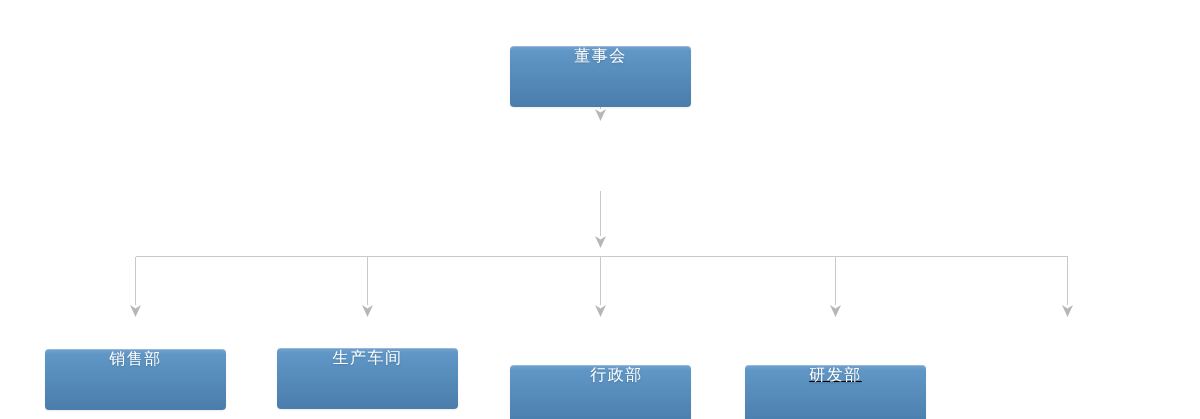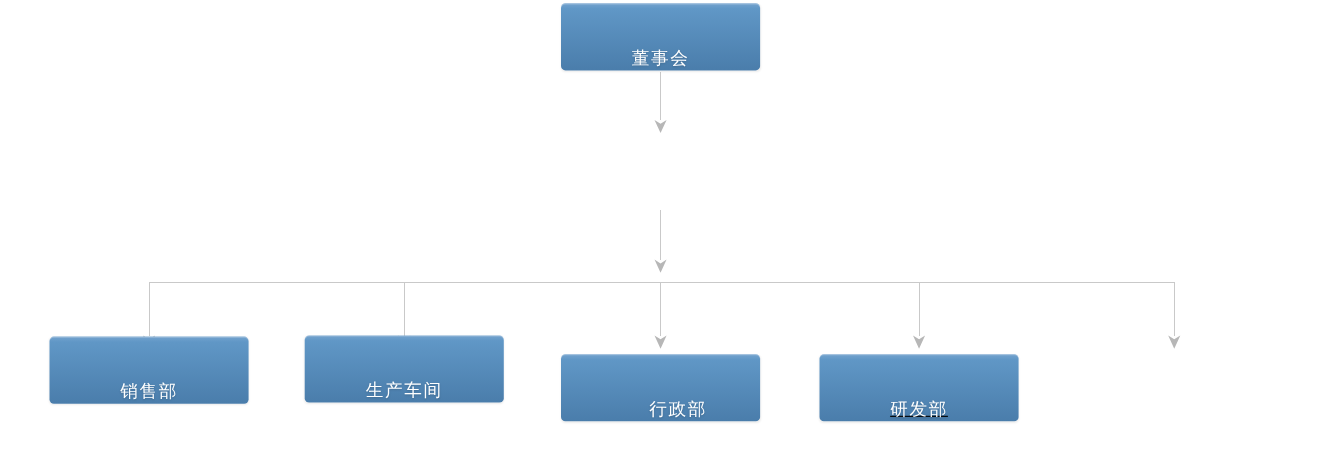--- a/index.html
+++ b/index.html
@@ -32,24 +32,25 @@
     stroke: none;
   }
   .node {
     position: absolute;
     width: 181px;
     height: 61px;
     border-radius: 4px;
     background: linear-gradient(180deg, #74a3ce 0%, #6097c6 8%, #4a7dab 100%);
     box-shadow: inset 0 1px 0 rgba(255,255,255,0.25), 0 1px 2px rgba(0,0,0,0.08);
     display: flex;
-    align-items: flex-end;
+    align-items: flex-start;
     justify-content: center;
     cursor: pointer;
     box-sizing: border-box;
+    margin-top: 43px;
   }
   .node .label {
     color: #ffffff;
     font-size: 16px;
     letter-spacing: 1.5px;
     text-shadow: 0 1px 2px rgba(0,0,0,0.18);
     white-space: nowrap;
   }
   .node-board       { left: 510px; top: 3px;   }
   .node-gm          { left: 510px; top: 127px; }

